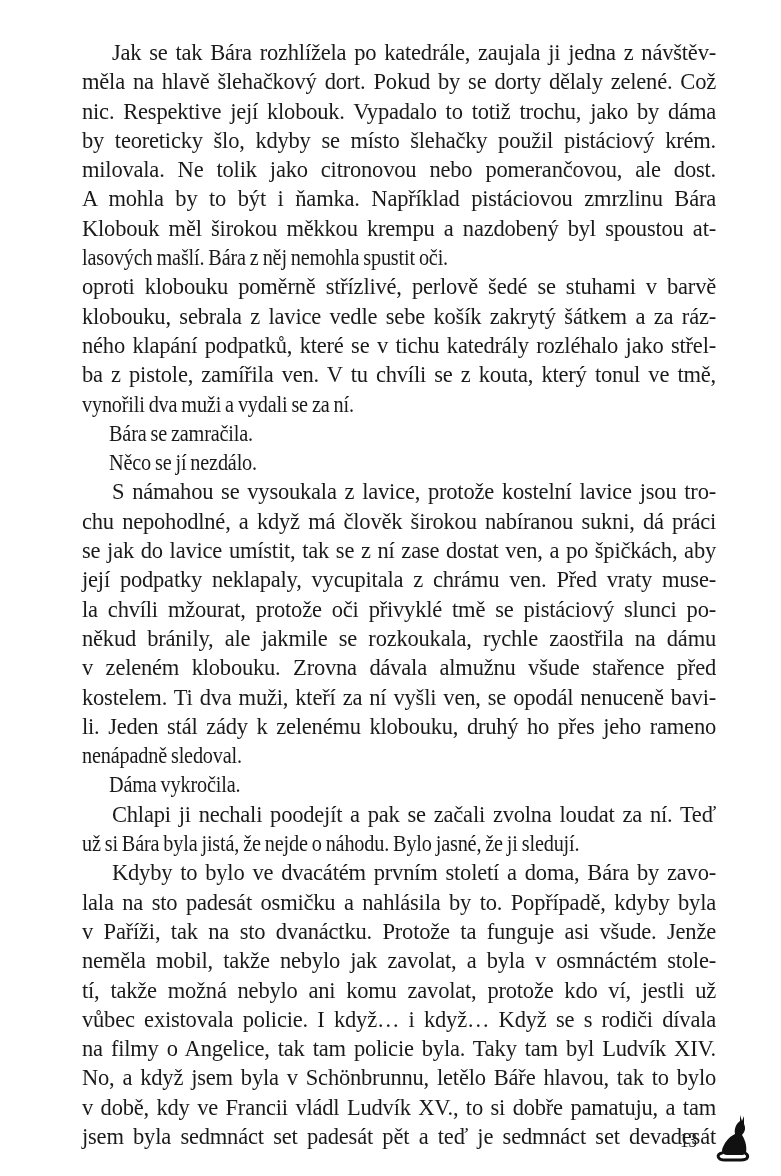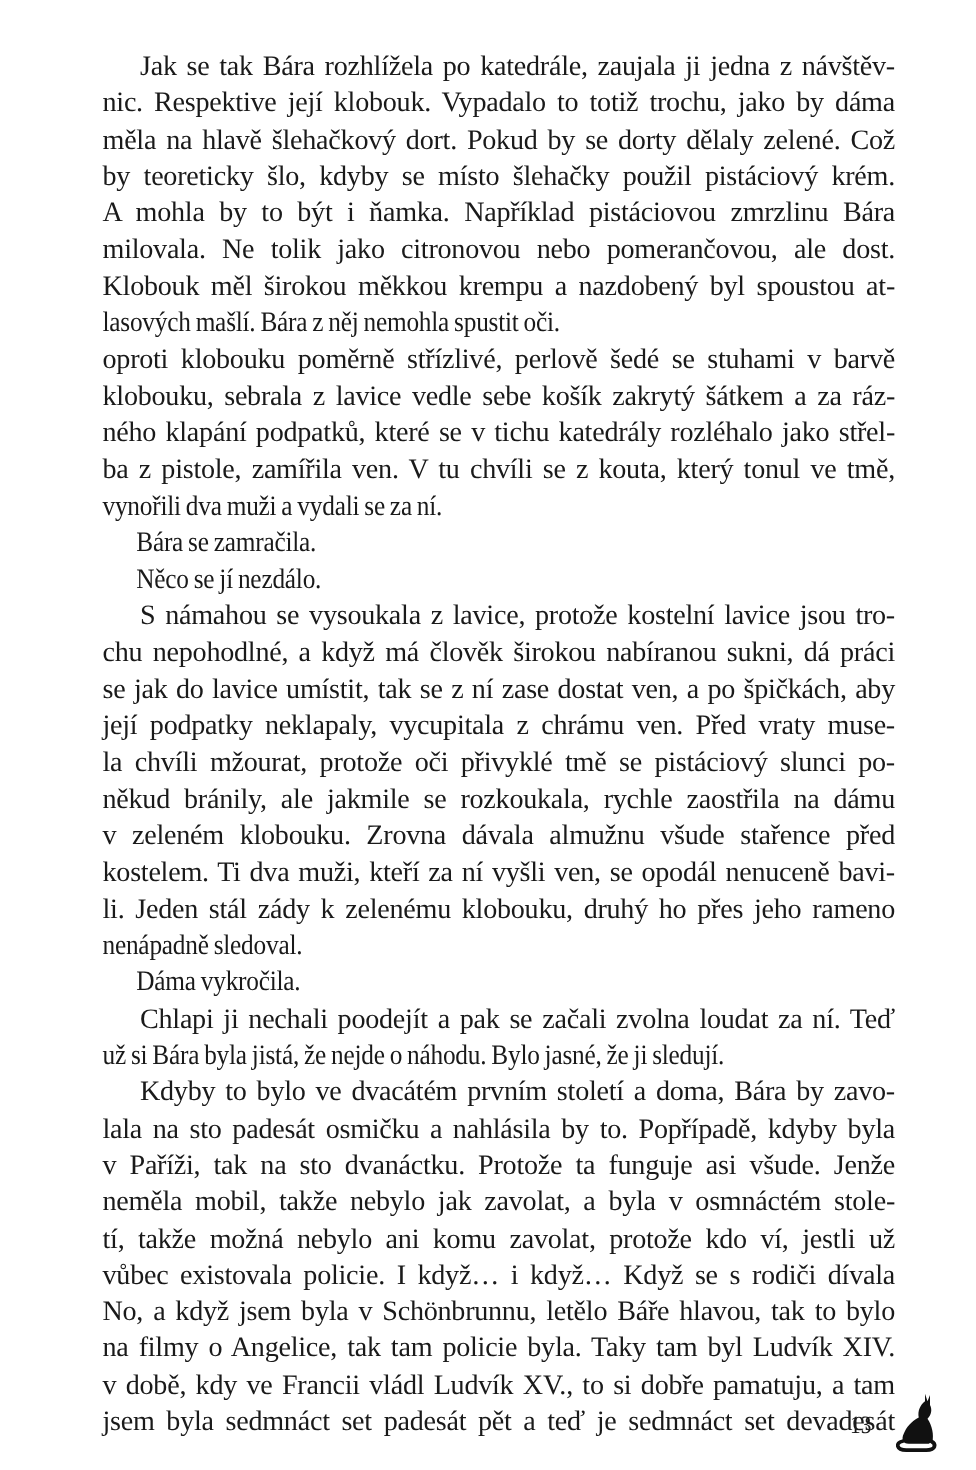--- a/index.html
+++ b/index.html
@@ -63,25 +63,25 @@
       width: 40px;
       height: 50px;
     }
   </style>
 </head>
 <body>
 
 <div class="page">
   <div class="text-block" id="text-block">
       <div class="line indent">Jak se tak Bára rozhlížela po katedrále, zaujala ji jedna z návštěv-</div>
+      <div class="line">měla na hlavě šlehačkový dort. Pokud by se dorty dělaly zelené. Což</div>
       <div class="line">nic. Respektive její klobouk. Vypadalo to totiž trochu, jako by dáma</div>
-      <div class="line">měla na hlavě šlehačkový dort. Pokud by se dorty dělaly zelené. Což</div>
       <div class="line">by teoreticky šlo, kdyby se místo šlehačky použil pistáciový krém.</div>
+      <div class="line">milovala. Ne tolik jako citronovou nebo pomerančovou, ale dost.</div>
       <div class="line">A mohla by to být i ňamka. Například pistáciovou zmrzlinu Bára</div>
-      <div class="line">milovala. Ne tolik jako citronovou nebo pomerančovou, ale dost.</div>
       <div class="line">Klobouk měl širokou měkkou krempu a nazdobený byl spoustou at-</div>
       <div class="line last" style="transform: scaleX(0.9); width: 704.444px;">lasových mašlí. Bára z něj nemohla spustit oči.</div>
       <div class="line">oproti klobouku poměrně střízlivé, perlově šedé se stuhami v barvě</div>
       <div class="line">klobouku, sebrala z lavice vedle sebe košík zakrytý šátkem a za ráz-</div>
       <div class="line">ného klapání podpatků, které se v tichu katedrály rozléhalo jako střel-</div>
       <div class="line">ba z pistole, zamířila ven. V tu chvíli se z kouta, který tonul ve tmě,</div>
       <div class="line last" style="transform: scaleX(0.9); width: 704.444px;">vynořili dva muži a vydali se za ní.</div>
       <div class="line indent last" style="transform: scaleX(0.9); width: 704.444px;">Bára se zamračila.</div>
       <div class="line indent last" style="transform: scaleX(0.9); width: 704.444px;">Něco se jí nezdálo.</div>
       <div class="line indent">S námahou se vysoukala z lavice, protože kostelní lavice jsou tro-</div>
@@ -96,22 +96,22 @@
       <div class="line last" style="transform: scaleX(0.9); width: 704.444px;">nenápadně sledoval.</div>
       <div class="line indent last" style="transform: scaleX(0.9); width: 704.444px;">Dáma vykročila.</div>
       <div class="line indent">Chlapi ji nechali poodejít a pak se začali zvolna loudat za ní. Teď</div>
       <div class="line last" style="transform: scaleX(0.9); width: 704.444px;">už si Bára byla jistá, že nejde o náhodu. Bylo jasné, že ji sledují.</div>
       <div class="line indent">Kdyby to bylo ve dvacátém prvním století a doma, Bára by zavo-</div>
       <div class="line">lala na sto padesát osmičku a nahlásila by to. Popřípadě, kdyby byla</div>
       <div class="line">v Paříži, tak na sto dvanáctku. Protože ta funguje asi všude. Jenže</div>
       <div class="line">neměla mobil, takže nebylo jak zavolat, a byla v osmnáctém stole-</div>
       <div class="line">tí, takže možná nebylo ani komu zavolat, protože kdo ví, jestli už</div>
       <div class="line">vůbec existovala policie. I když… i když… Když se s rodiči dívala</div>
+      <div class="line">na filmy o Angelice, tak tam policie byla. Taky tam byl Ludvík XIV.</div>
       <div class="line">No, a když jsem byla v Schönbrunnu, letělo Báře hlavou, tak to bylo</div>
-      <div class="line">na filmy o Angelice, tak tam policie byla. Taky tam byl Ludvík XIV.</div>
       <div class="line">v době, kdy ve Francii vládl Ludvík XV., to si dobře pamatuju, a tam</div>
       <div class="line">jsem byla sedmnáct set padesát pět a teď je sedmnáct set devadesát</div>
     </div>
 
   <span class="page-number">13</span>
 
   <svg class="cat-icon" viewBox="0 0 40 50" xmlns="http://www.w3.org/2000/svg">
 
     <path fill="#111111" d="
       M27 2 L29 8 L31 3 L31 11

